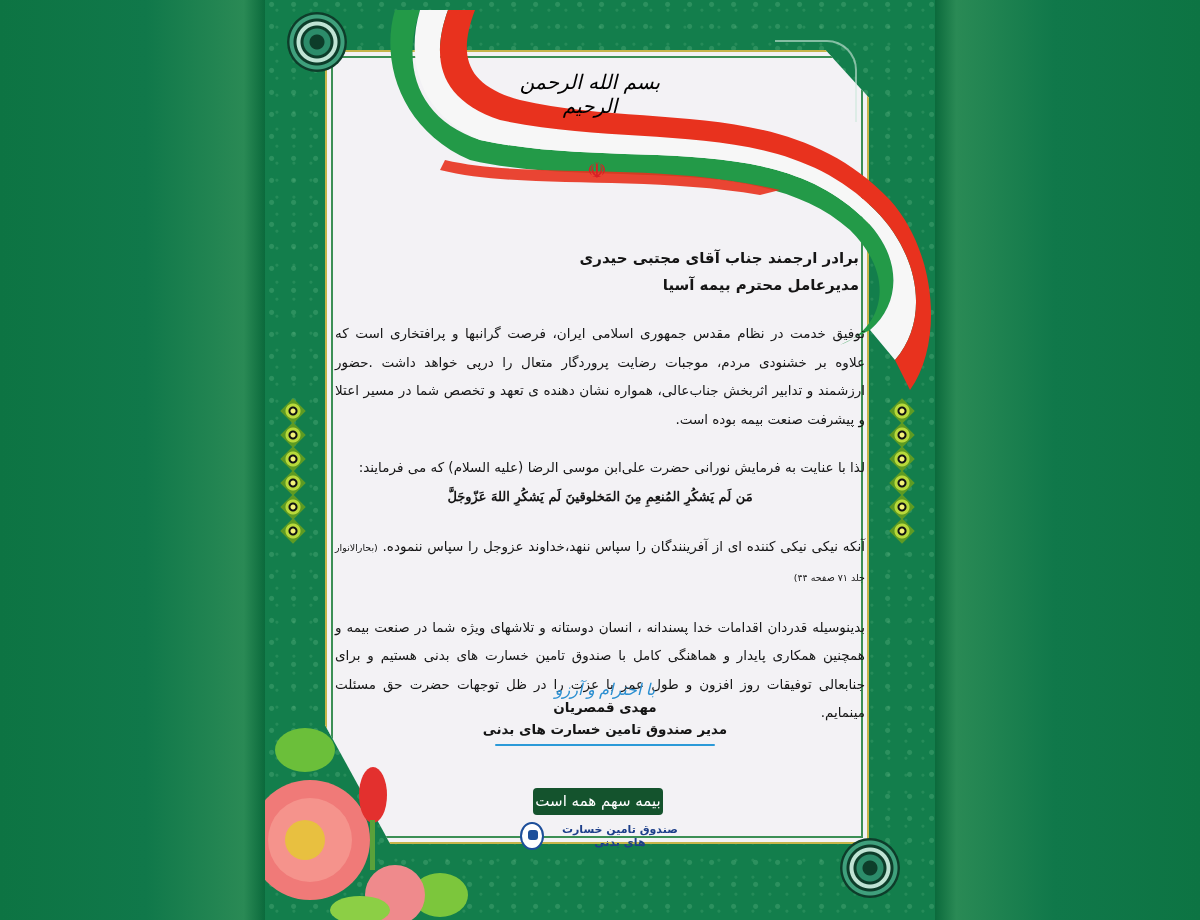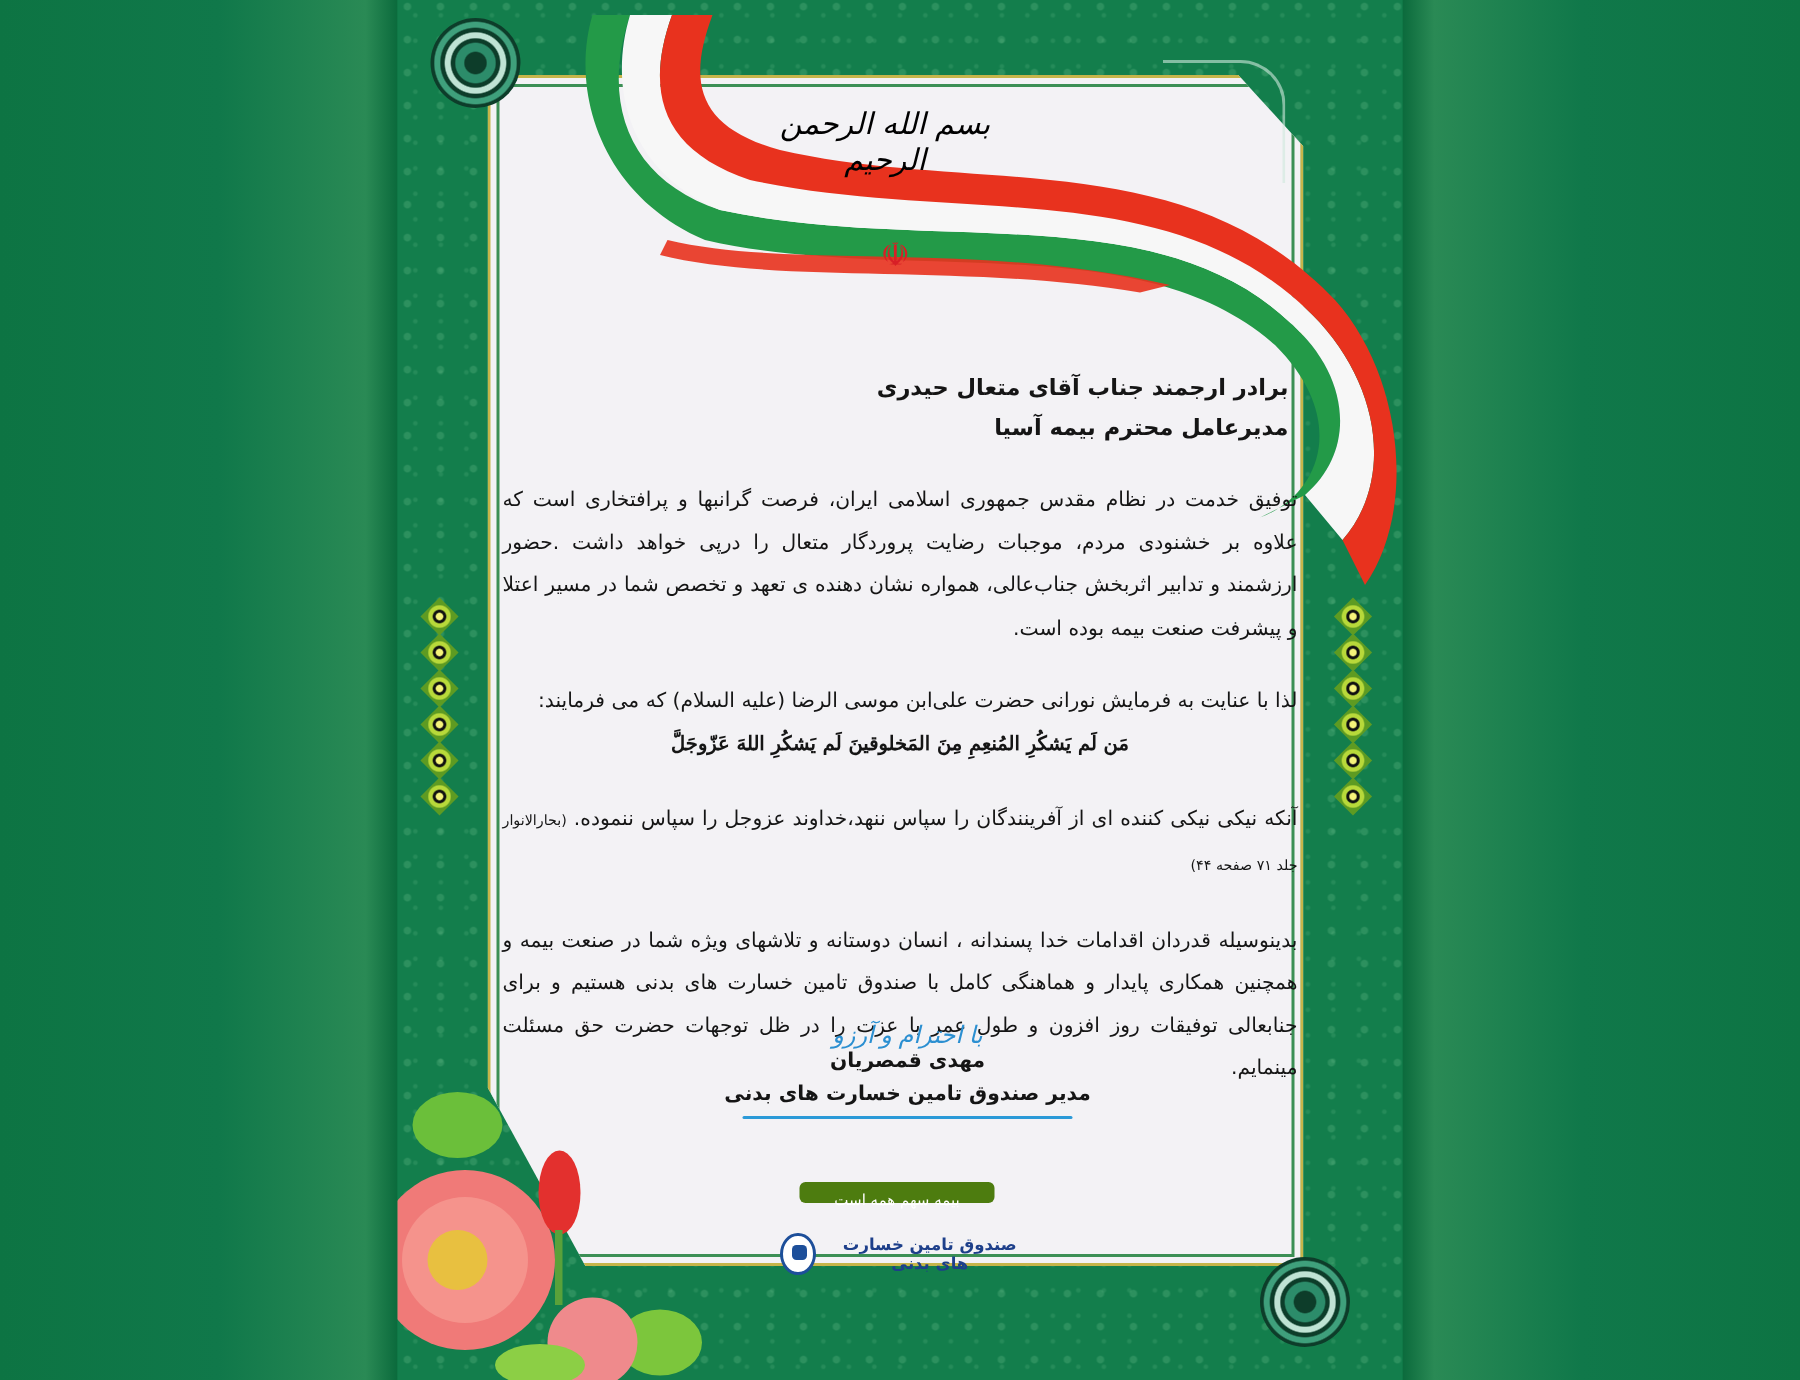--- a/index.html
+++ b/index.html
@@ -43,22 +43,22 @@
   .content { position:absolute; left:335px; top:245px; width:530px; direction:rtl; color:#151515; }
   .addr { font-weight:bold; font-size:15px; line-height:27px; text-align:right; padding-right:6px; }
   .addr .greet { padding-right:18px; }
   .body-text { font-size:13.5px; line-height:28.5px; text-align:justify; margin-top:20px; }
   .hadith { font-family:"DejaVu Serif", serif; font-weight:bold; font-size:13px; text-align:center; line-height:30px; }
   .cite { font-size:9.5px; }
   .sig-block { position:absolute; left:470px; top:680px; width:270px; text-align:center; direction:rtl; }
   .sig-hand { font-family:Liberation Sans, sans-serif; font-style:italic; font-size:16px; color:#2b8fd1; height:16px; }
   .sig-name { font-weight:bold; font-size:13.5px; color:#151515; line-height:22px; }
   .sig-line { margin:4px auto 0; width:220px; height:2px; background:#2b9ad8; border-radius:2px; }
-  .logo-top { position:absolute; left:533px; top:788px; width:130px; height:14px; border-radius:4px;
-    background:#4d7c0f; color:#fff; font-size:10px; text-align:center; line-height:26px; direction:rtl; }
+  .logo-top { position:absolute; left:533px; top:788px; width:130px; height:27px; border-radius:4px;
+    background:#14532d; color:#fff; font-size:15px; text-align:center; line-height:26px; direction:rtl; }
   .logo-top::before { content:""; position:absolute; left:-20px; right:-20px; top:12px; height:1px; background:#c8b64c; z-index:-1; }
   .logo-bottom { position:absolute; left:520px; top:822px; width:170px; display:flex; align-items:center; gap:6px; direction:rtl; }
   .logo-text { font-size:11px; color:#1d3f8a; font-weight:bold;text-align:center; }
   .logo-mark { width:24px; height:24px; border-radius:50%; border:2px solid #1d4f9a; background:#fff;
     position:relative; }
   .logo-mark::after { content:""; position:absolute; left:6px; top:6px; width:10px; height:10px; background:#1d4f9a; border-radius:3px; }
   .flowers { position:absolute; left:265px; top:720px; width:210px; height:200px; }
 </style>
 </head>
 <body>
@@ -96,21 +96,21 @@
   <path d="M420 10 C405 60 420 115 480 140 C620 170 770 130 860 215 C900 250 905 300 870 330 L895 360 C930 320 920 255 875 210 C780 115 640 150 500 120 C440 100 430 60 448 10 Z" fill="#f7f7f7"></path>
   <path d="M448 10 C430 60 440 100 500 120 C640 150 780 115 875 210 C920 255 930 320 895 360 L910 390 C945 340 935 250 890 200 C790 95 650 130 520 100 C465 85 458 55 475 10 Z" fill="#e8321e"></path>
   <path d="M440 170 C520 190 640 175 760 195 L780 190 C650 160 530 180 445 160 Z" fill="#e8321e" opacity=".9"></path>
 </svg>
 
 <div class="basmala">بسم الله الرحمن الرحیم</div>
 <div class="emblem">☫</div>
 
 <div class="content">
   <div class="addr">
-    <div>برادر ارجمند جناب آقای متعال حیدری</div>
+    <div>برادر ارجمند جناب آقای مجتبی حیدری</div>
     <div>مدیرعامل محترم بیمه آسیا</div>
   </div>
   <div class="body-text">توفیق خدمت در نظام مقدس جمهوری اسلامی ایران، فرصت گرانبها و پرافتخاری است که علاوه بر خشنودی مردم، موجبات رضایت پروردگار متعال را درپی خواهد داشت .حضور ارزشمند و تدابیر اثربخش جناب‌عالی، همواره نشان دهنده ی تعهد و تخصص شما در مسیر اعتلا و پیشرفت صنعت بیمه بوده است.</div>
   <div class="body-text">لذا با عنایت به فرمایش نورانی حضرت علی‌ابن موسی الرضا (علیه السلام) که می فرمایند:</div>
   <div class="hadith">مَن لَم یَشکُرِ المُنعِمِ مِنَ المَخلوقینَ لَم یَشکُرِ اللهَ عَزّوجَلَّ</div>
   <div class="body-text">
     <span>آنکه نیکی نیکی کننده ای از آفرینندگان را سپاس ننهد،خداوند عزوجل را سپاس ننموده.</span>
     <span class="cite">(بحارالانوار جلد ۷۱ صفحه ۴۴)</span>
   </div>
   <div class="body-text">بدینوسیله قدردان اقدامات خدا پسندانه ، انسان دوستانه و تلاشهای ویژه شما در صنعت بیمه و همچنین همکاری پایدار و هماهنگی کامل با صندوق تامین خسارت های بدنی هستیم و برای جنابعالی توفیقات روز افزون و طول عمر با عزت را در ظل توجهات حضرت حق مسئلت مینمایم.</div>

